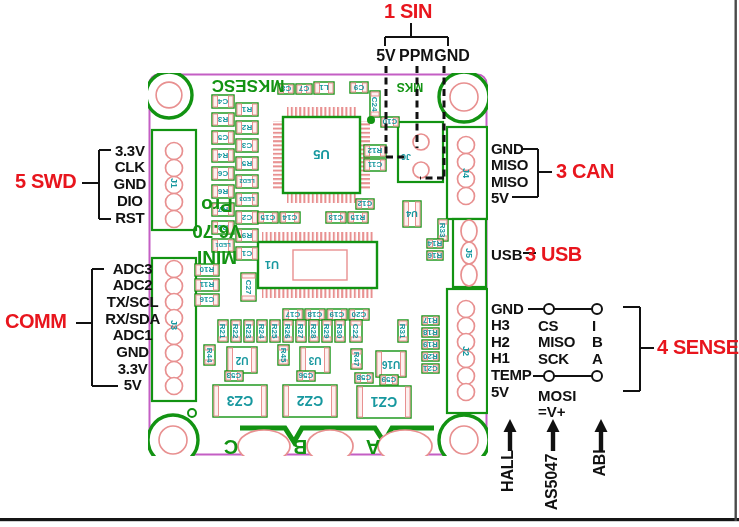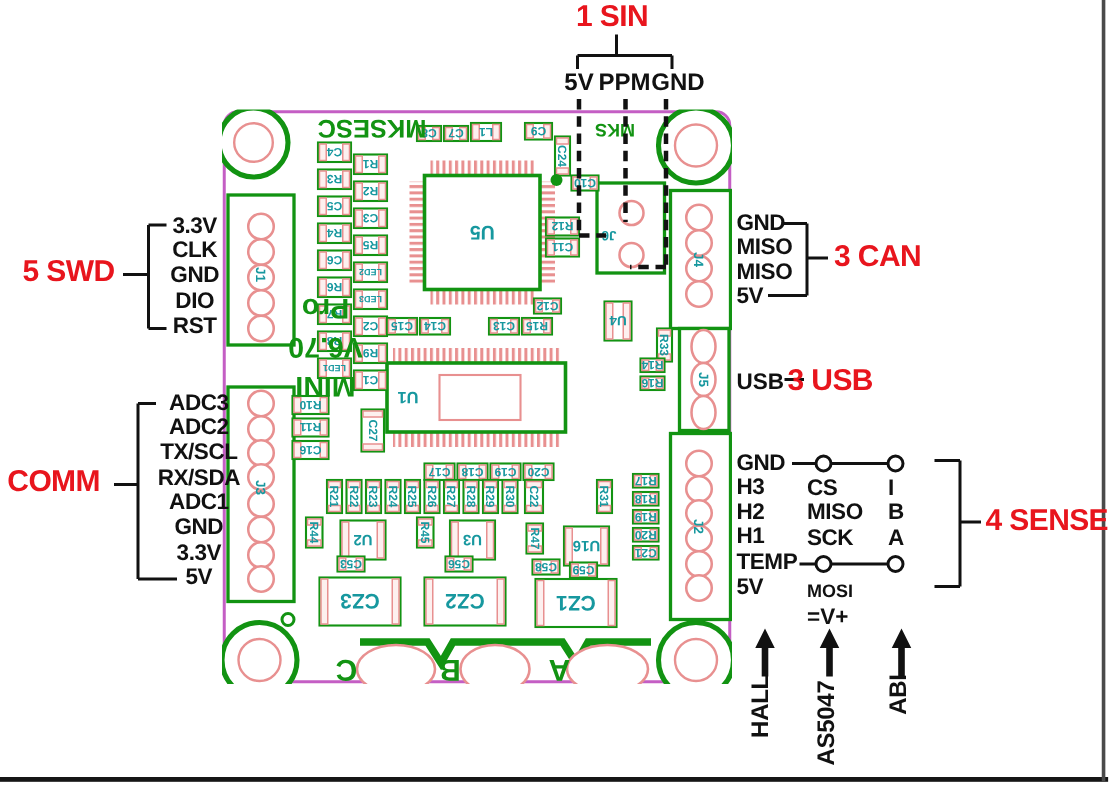--- a/index.html
+++ b/index.html
@@ -472,21 +472,21 @@
     <div>H2</div>
     <div>H1</div>
     <div>TEMP</div>
     <div>5V</div>
   </div>
 <div class="pin-col" style="left:538px;top:317.7px;line-height:16.6px">
     <div>CS</div>
     <div>MISO</div>
     <div>SCK</div>
   </div>
-<div class="blk" style="left:538px;top:387px;font-size:12px">MOSI</div>
+<div class="blk" style="left:538px;top:387px;font-size:15px">MOSI</div>
 <div class="blk" style="left:538px;top:403px;font-size:15px">=V+</div>
 <div class="pin-col" style="left:592px;top:317.7px;line-height:16.6px">
     <div>I</div>
     <div>B</div>
     <div>A</div>
   </div>
 
 <div class="vlabel" style="left:508px;top:471px">HALL</div>
 <div class="vlabel" style="left:552px;top:482px">AS5047</div>
 <div class="vlabel" style="left:600px;top:463px">ABI</div>

